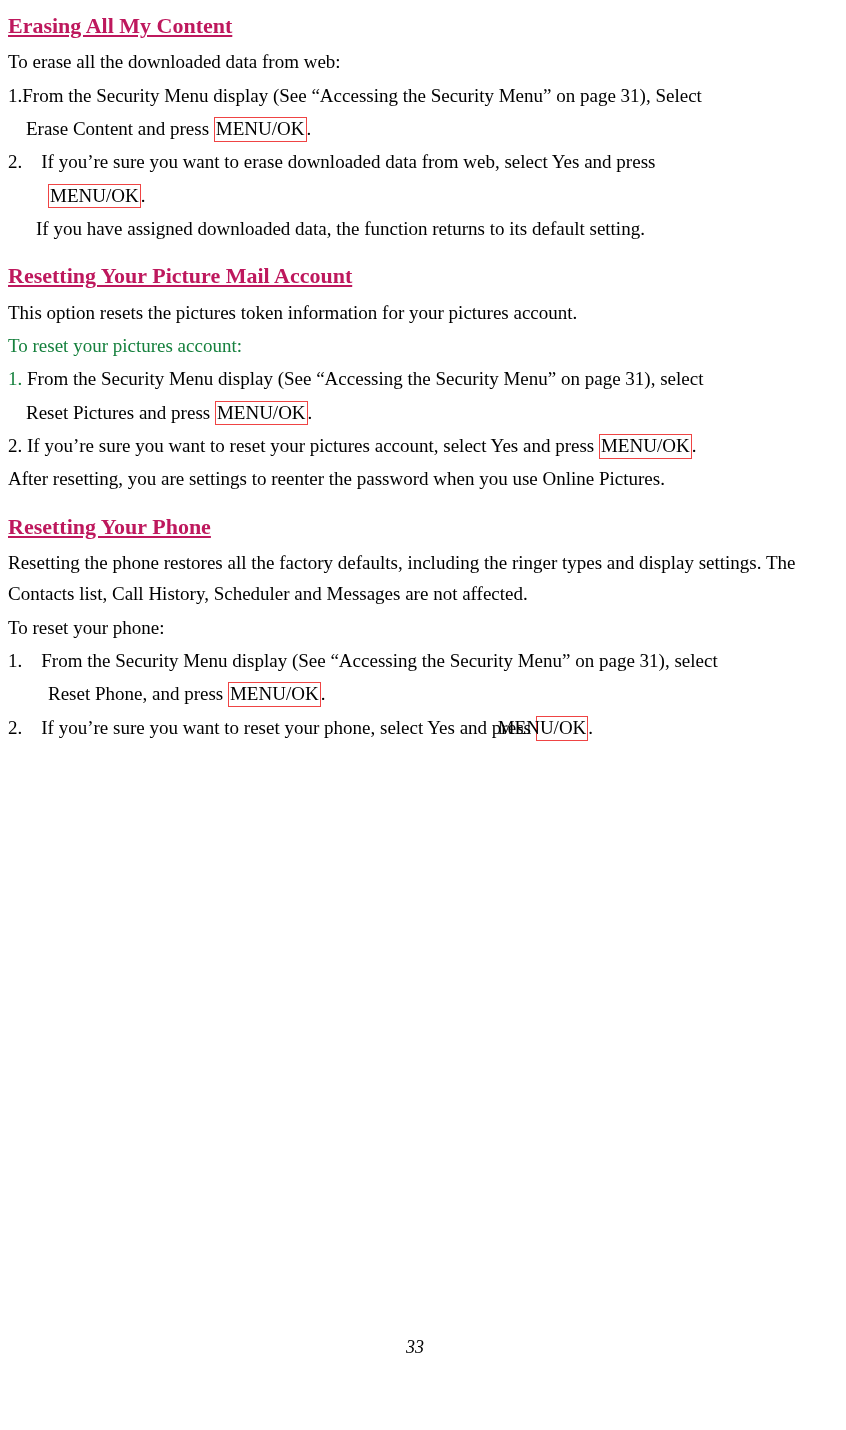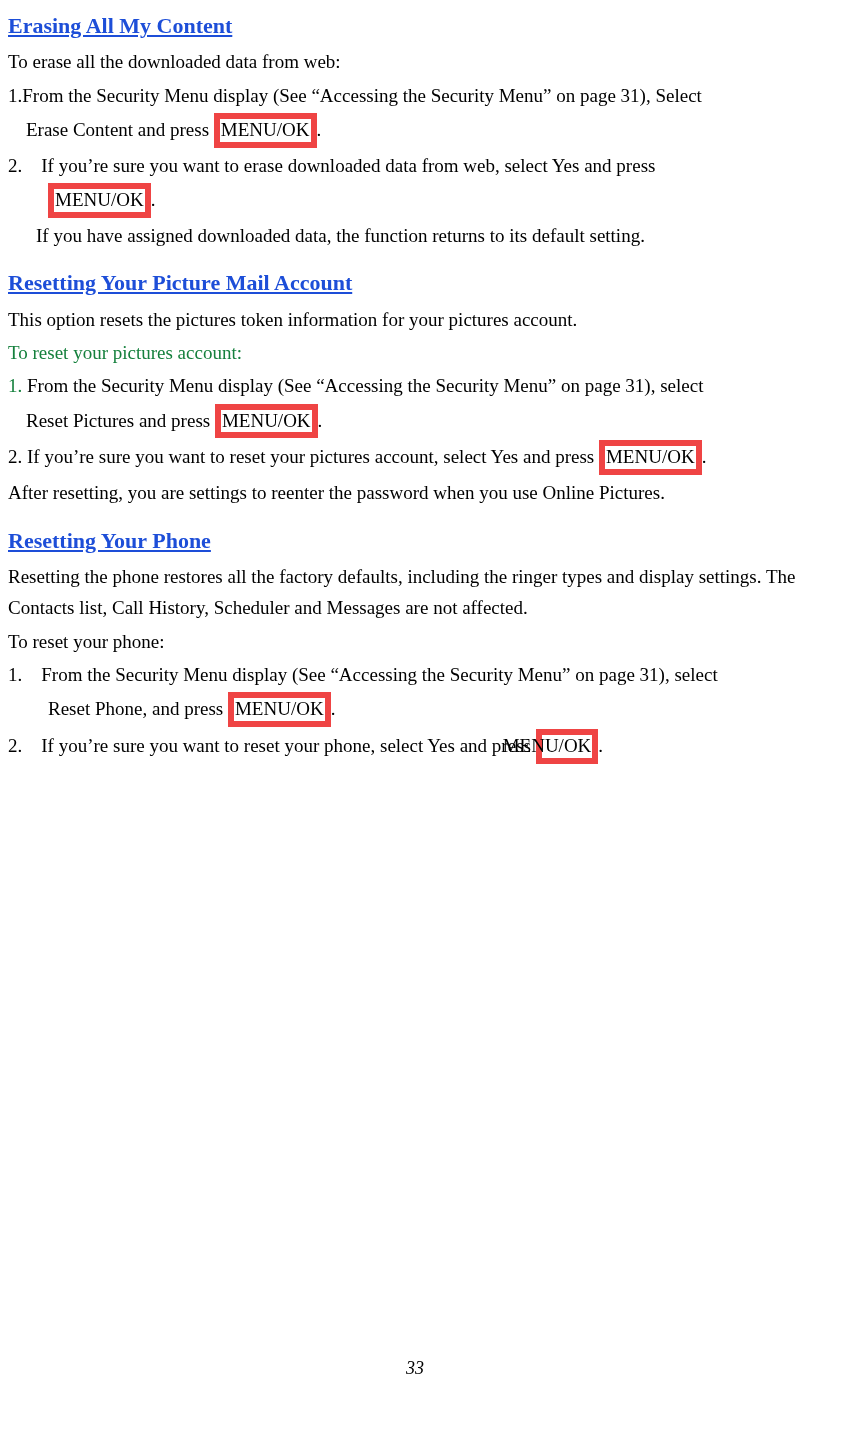--- a/index.html
+++ b/index.html
@@ -6,41 +6,41 @@
       font-family: "Times New Roman", Times, serif;
       font-size: 19px;
       line-height: 1.65;
       color: #000;
       margin: 0;
       padding: 8px 8px 30px 8px;
       width: 830px;
       box-sizing: border-box;
     }
     .heading-red {
-      color: #1d4ed8;
+      color: #be185d;
       font-weight: bold;
       font-size: 22px;
       text-decoration: underline;
       margin-top: 14px;
       margin-bottom: 2px;
     }
     .heading-red.first {
       margin-top: 0;
     }
     p {
       margin: 0 0 2px 0;
     }
     .gray {
       color: #15803d;
     }
     .bold {
       font-weight: normal;
     }
     .boxed {
-      border: 6px solid #ef4444;
+      border: 1px solid #ef4444;
       padding: 0px 1px;
       display: inline-block;
       line-height: 1.2;
     }
     .li-num {
       display: inline;
     }
     .hanging {
       padding-left: 18px;
       text-indent: -18px;

